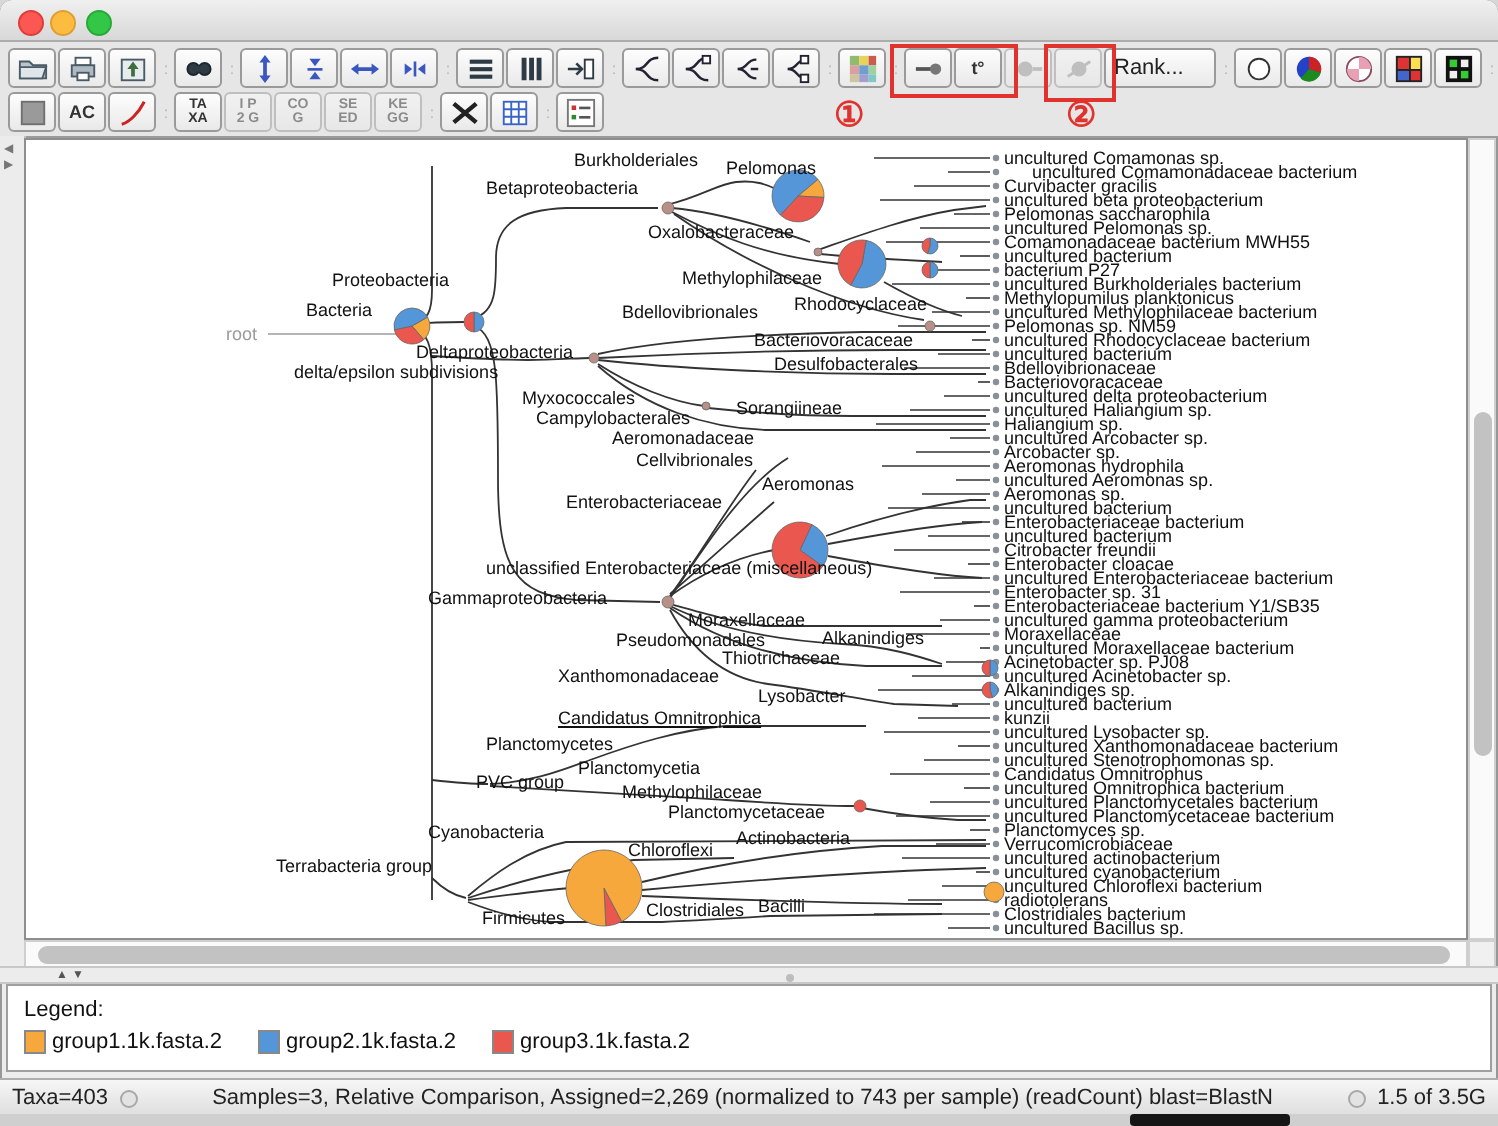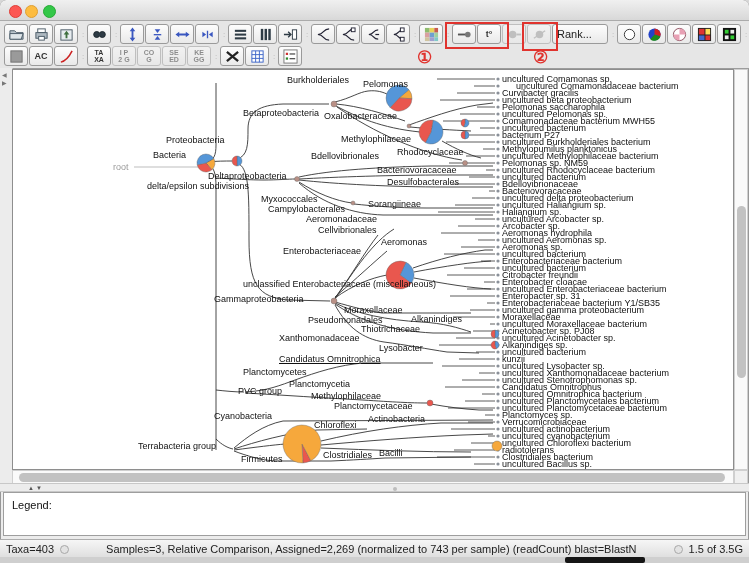--- a/index.html
+++ b/index.html
@@ -543,21 +543,21 @@
             <path d="M301,443 L301.92814562611665,461.9773166094873 A19,19 0 1 1 309.9199596929319,459.7760042643196 Z" fill="#F6A83C" stroke="#666" stroke-width="0.4"></path>
           </g>
           <g>
             <circle cx="496" cy="445" r="5" fill="#F6A83C" stroke="#666" stroke-width="0.4"></circle>
           </g>
         </svg>
       <div id="tree-labels">
           <div class="tlabel" style="left: 112px; top: 161px; color: rgb(155, 155, 155);">root</div>
           <div class="tlabel" style="left: 152px; top: 149px;">Bacteria</div>
           <div class="tlabel" style="left: 165px; top: 134px;">Proteobacteria</div>
-          <div class="tlabel" style="left: 242px; top: 88px; margin-top: 19px;">Betaproteobacteria</div>
+          <div class="tlabel" style="left: 242px; top: 88px;">Betaproteobacteria</div>
           <div class="tlabel" style="left: 286px; top: 74px;">Burkholderiales</div>
           <div class="tlabel" style="left: 362px; top: 78px;">Pelomonas</div>
           <div class="tlabel" style="left: 323px; top: 110px;">Oxalobacteraceae</div>
           <div class="tlabel" style="left: 340px; top: 133px;">Methylophilaceae</div>
           <div class="tlabel" style="left: 396px; top: 146px;">Rhodocyclaceae</div>
           <div class="tlabel" style="left: 310px; top: 150px;">Bdellovibrionales</div>
           <div class="tlabel" style="left: 376px; top: 164px;">Bacteriovoracaceae</div>
           <div class="tlabel" style="left: 386px; top: 176px;">Desulfobacterales</div>
           <div class="tlabel" style="left: 207px; top: 170px;">Deltaproteobacteria</div>
           <div class="tlabel" style="left: 146px; top: 180px;">delta/epsilon subdivisions</div>
@@ -578,21 +578,21 @@
           <div class="tlabel" style="left: 378px; top: 342px;">Lysobacter</div>
           <div class="tlabel" style="left: 278px; top: 353px; text-decoration: underline;">Candidatus Omnitrophica</div>
           <div class="tlabel" style="left: 242px; top: 366px;">Planctomycetes</div>
           <div class="tlabel" style="left: 237px; top: 385px;">PVC group</div>
           <div class="tlabel" style="left: 288px; top: 378px;">Planctomycetia</div>
           <div class="tlabel" style="left: 310px; top: 390px;">Methylophilaceae</div>
           <div class="tlabel" style="left: 333px; top: 400px;">Planctomycetaceae</div>
           <div class="tlabel" style="left: 213px; top: 410px;">Cyanobacteria</div>
           <div class="tlabel" style="left: 313px; top: 419px;">Chloroflexi</div>
           <div class="tlabel" style="left: 367px; top: 413px;">Actinobacteria</div>
-          <div class="tlabel" style="left: 137px; top: 440px;">Terrabacteria group</div>
+          <div class="tlabel" style="left: 137px; top: 427px;">Terrabacteria group</div>
           <div class="tlabel" style="left: 240px; top: 453px;">Firmicutes</div>
           <div class="tlabel" style="left: 322px; top: 449px;">Clostridiales</div>
           <div class="tlabel" style="left: 378px; top: 447px;">Bacilli</div>
           <div class="leaf" style="left: 501px; top: 73px;">uncultured Comamonas sp.</div>
           <div class="leaf" style="left: 501px; top: 80px; margin-left: 14px;">uncultured Comamonadaceae bacterium</div>
           <div class="leaf" style="left: 501px; top: 87px;">Curvibacter gracilis</div>
           <div class="leaf" style="left: 501px; top: 94px;">uncultured beta proteobacterium</div>
           <div class="leaf" style="left: 501px; top: 101px;">Pelomonas saccharophila</div>
           <div class="leaf" style="left: 501px; top: 108px;">uncultured Pelomonas sp.</div>
           <div class="leaf" style="left: 501px; top: 115px;">Comamonadaceae bacterium MWH55</div>
@@ -657,20 +657,34 @@
     </div>
   <div id="scorner"></div>
 
   <div id="splitter">
     <div id="split-arrows">▲▼</div>
     <div id="split-grip"></div>
   </div>
 
   <div id="legend-panel">
     <div id="legend-title">Legend:</div>
+    <div id="legend-items">
+        <span class="litem">
+          <span class="sw" style="background: rgb(246, 168, 60);"></span>
+          <span>group1.1k.fasta.2</span>
+        </span>
+        <span class="litem">
+          <span class="sw" style="background: rgb(85, 150, 216);"></span>
+          <span>group2.1k.fasta.2</span>
+        </span>
+        <span class="litem">
+          <span class="sw" style="background: rgb(233, 87, 78);"></span>
+          <span>group3.1k.fasta.2</span>
+        </span>
+      </div>
   </div>
 
   <div id="statusbar">
     <span id="status-left">Taxa=403</span>
     <span class="sdot"></span>
     <span id="status-center">Samples=3, Relative Comparison, Assigned=2,269 (normalized to 743 per sample) (readCount) blast=BlastN</span>
     <span class="sdot"></span>
     <span id="status-right">1.5 of 3.5G</span>
   </div>
   <div id="bottomstrip"></div>

